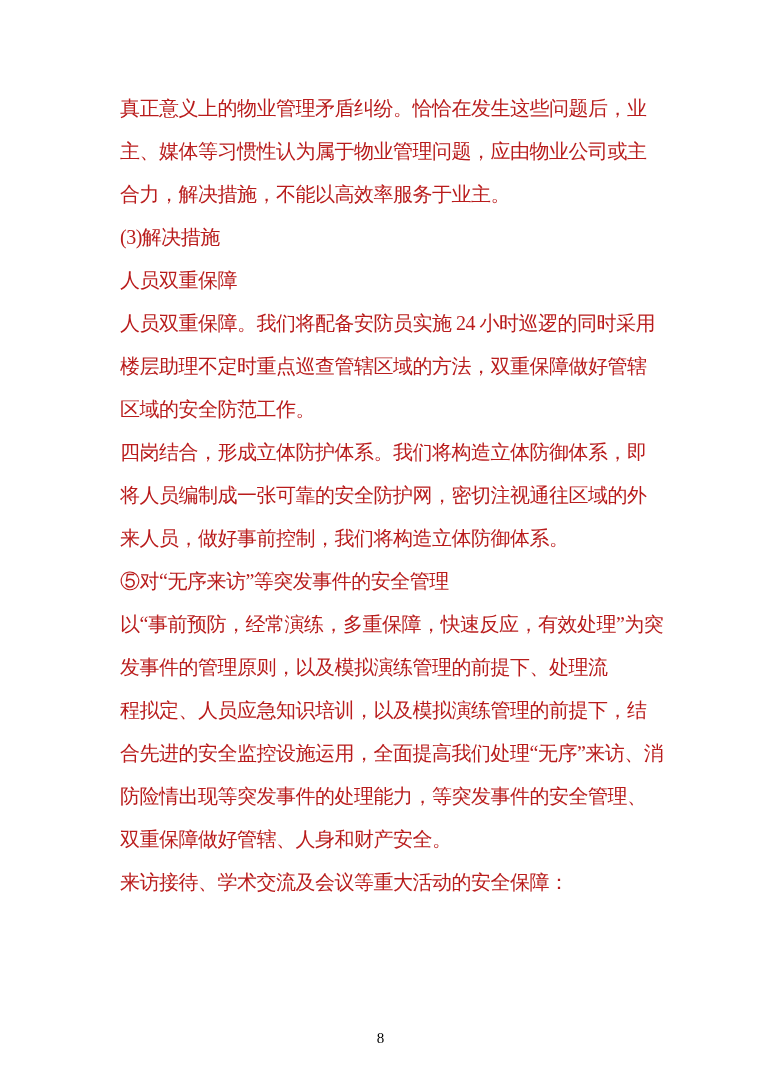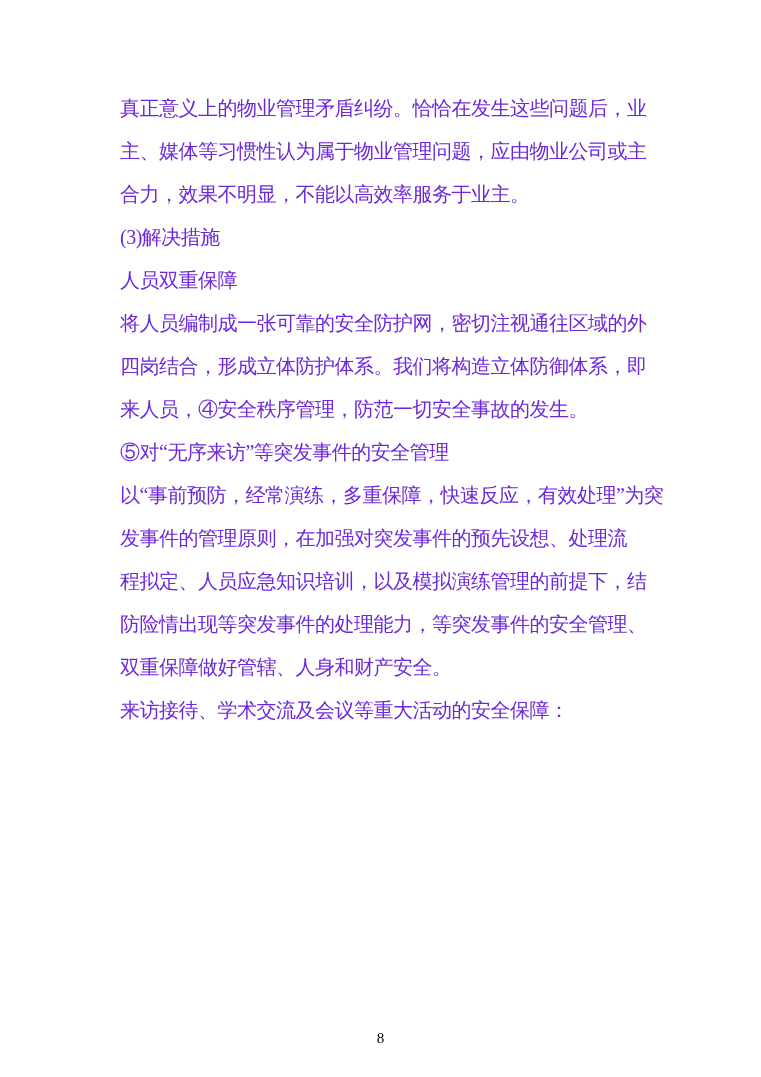--- a/index.html
+++ b/index.html
@@ -25,21 +25,21 @@
   .block {
     margin: 0;
     padding: 0;
   }
   .line {
     font-size: 20px;
     line-height: 43px;
     height: 43px;
     letter-spacing: -0.5px;
     white-space: pre;
-    color: #6d28d9;
+    color: #b91c1c;
   }
   .page-footer {
     position: absolute;
     left: 0;
     top: 1028px;
     width: 100%;
     text-align: center;
   }
   .page-number {
     display: inline-block;
@@ -49,40 +49,46 @@
   }
 </style>
 </head>
 <body>
 
 <div class="doc-page">
   <div class="text-block">
       <div class="block paragraph">
         <div class="line">真正意义上的物业管理矛盾纠纷。恰恰在发生这些问题后，业</div>
         <div class="line">主、媒体等习惯性认为属于物业管理问题，应由物业公司或主</div>
-        <div class="line">合力，效果不明显，不能以高效率服务于业主。</div>
+        <div class="line">合力，解决措施，不能以高效率服务于业主。</div>
       </div>
       <div class="block heading">
         <div class="line">(3)解决措施</div>
       </div>
       <div class="block heading">
         <div class="line">人员双重保障</div>
       </div>
       <div class="block paragraph">
+        <div class="line">人员双重保障。我们将配备安防员实施 24 小时巡逻的同时采用</div>
+        <div class="line">楼层助理不定时重点巡查管辖区域的方法，双重保障做好管辖</div>
+        <div class="line">区域的安全防范工作。</div>
+      </div>
+      <div class="block paragraph">
+        <div class="line">四岗结合，形成立体防护体系。我们将构造立体防御体系，即</div>
         <div class="line">将人员编制成一张可靠的安全防护网，密切注视通往区域的外</div>
-        <div class="line">四岗结合，形成立体防护体系。我们将构造立体防御体系，即</div>
-        <div class="line">来人员，④安全秩序管理，防范一切安全事故的发生。</div>
+        <div class="line">来人员，做好事前控制，我们将构造立体防御体系。</div>
       </div>
       <div class="block heading">
         <div class="line">⑤对“无序来访”等突发事件的安全管理</div>
       </div>
       <div class="block paragraph">
         <div class="line">以“事前预防，经常演练，多重保障，快速反应，有效处理”为突</div>
-        <div class="line">发事件的管理原则，在加强对突发事件的预先设想、处理流</div>
+        <div class="line">发事件的管理原则，以及模拟演练管理的前提下、处理流</div>
         <div class="line">程拟定、人员应急知识培训，以及模拟演练管理的前提下，结</div>
+        <div class="line">合先进的安全监控设施运用，全面提高我们处理“无序”来访、消</div>
         <div class="line">防险情出现等突发事件的处理能力，等突发事件的安全管理、</div>
         <div class="line">双重保障做好管辖、人身和财产安全。</div>
       </div>
       <div class="block paragraph">
         <div class="line">来访接待、学术交流及会议等重大活动的安全保障：</div>
       </div>
     </div>
   <div class="page-footer">
     <span class="page-number">8</span>
   </div>

